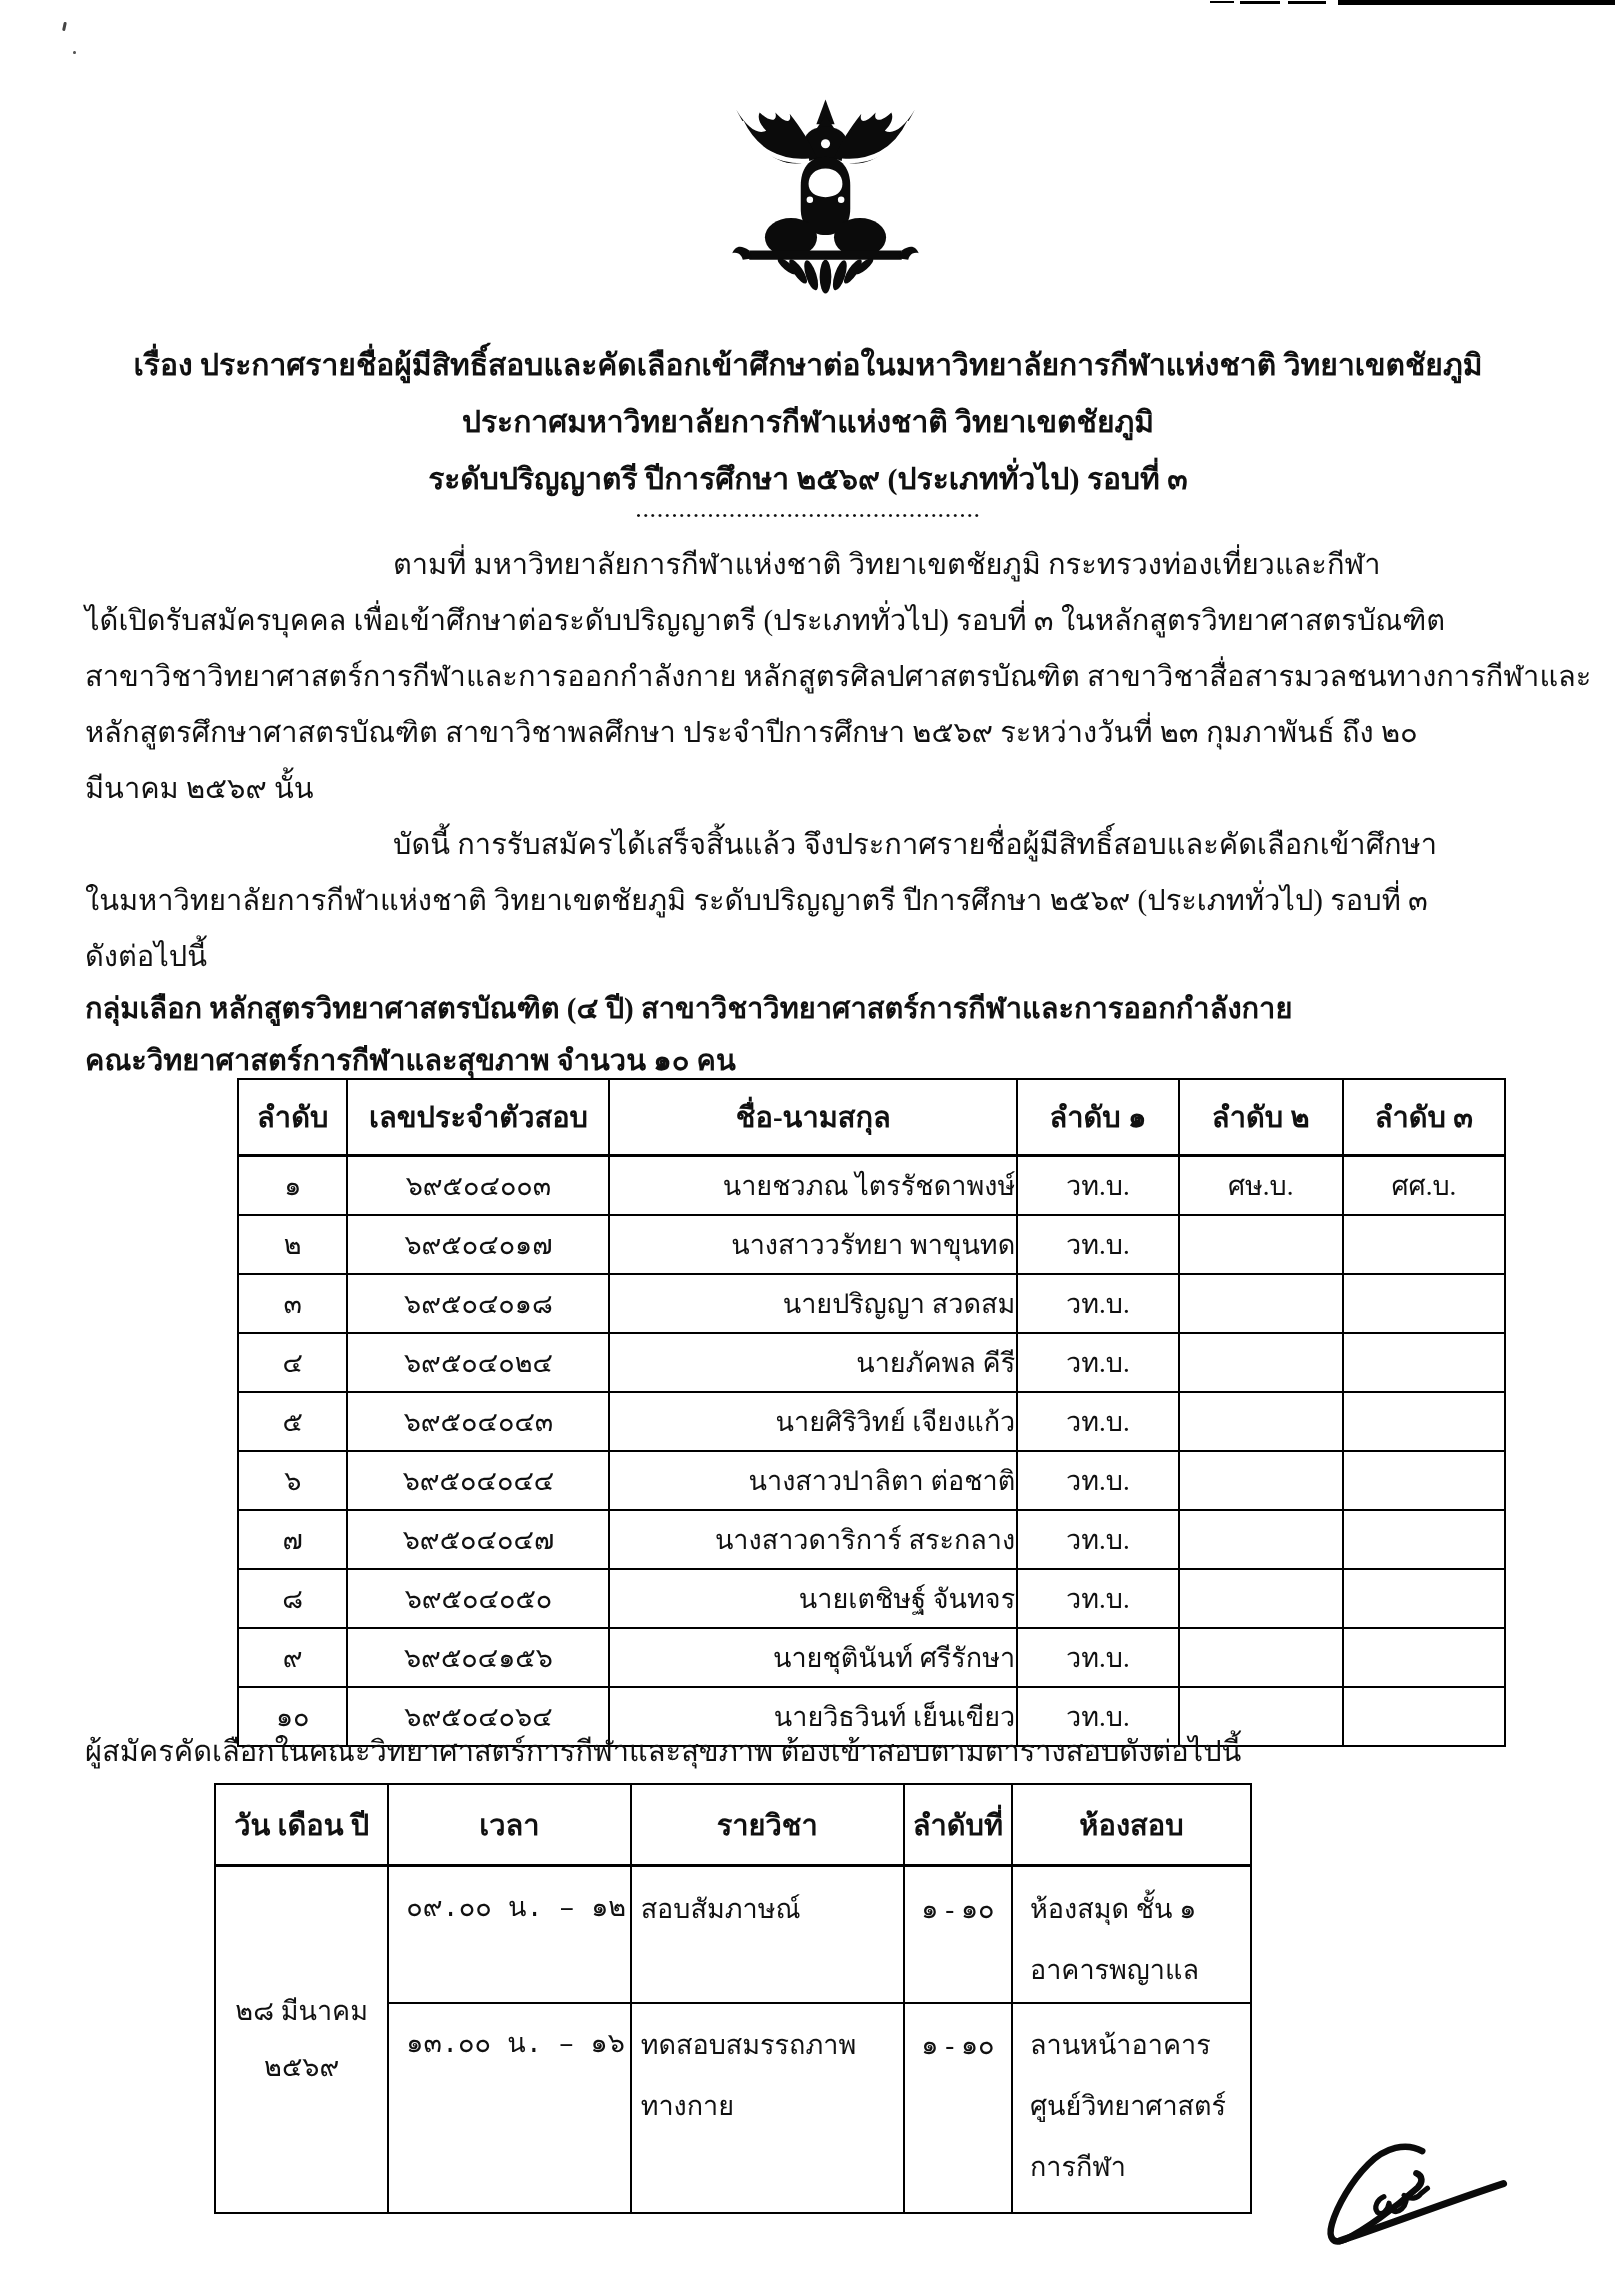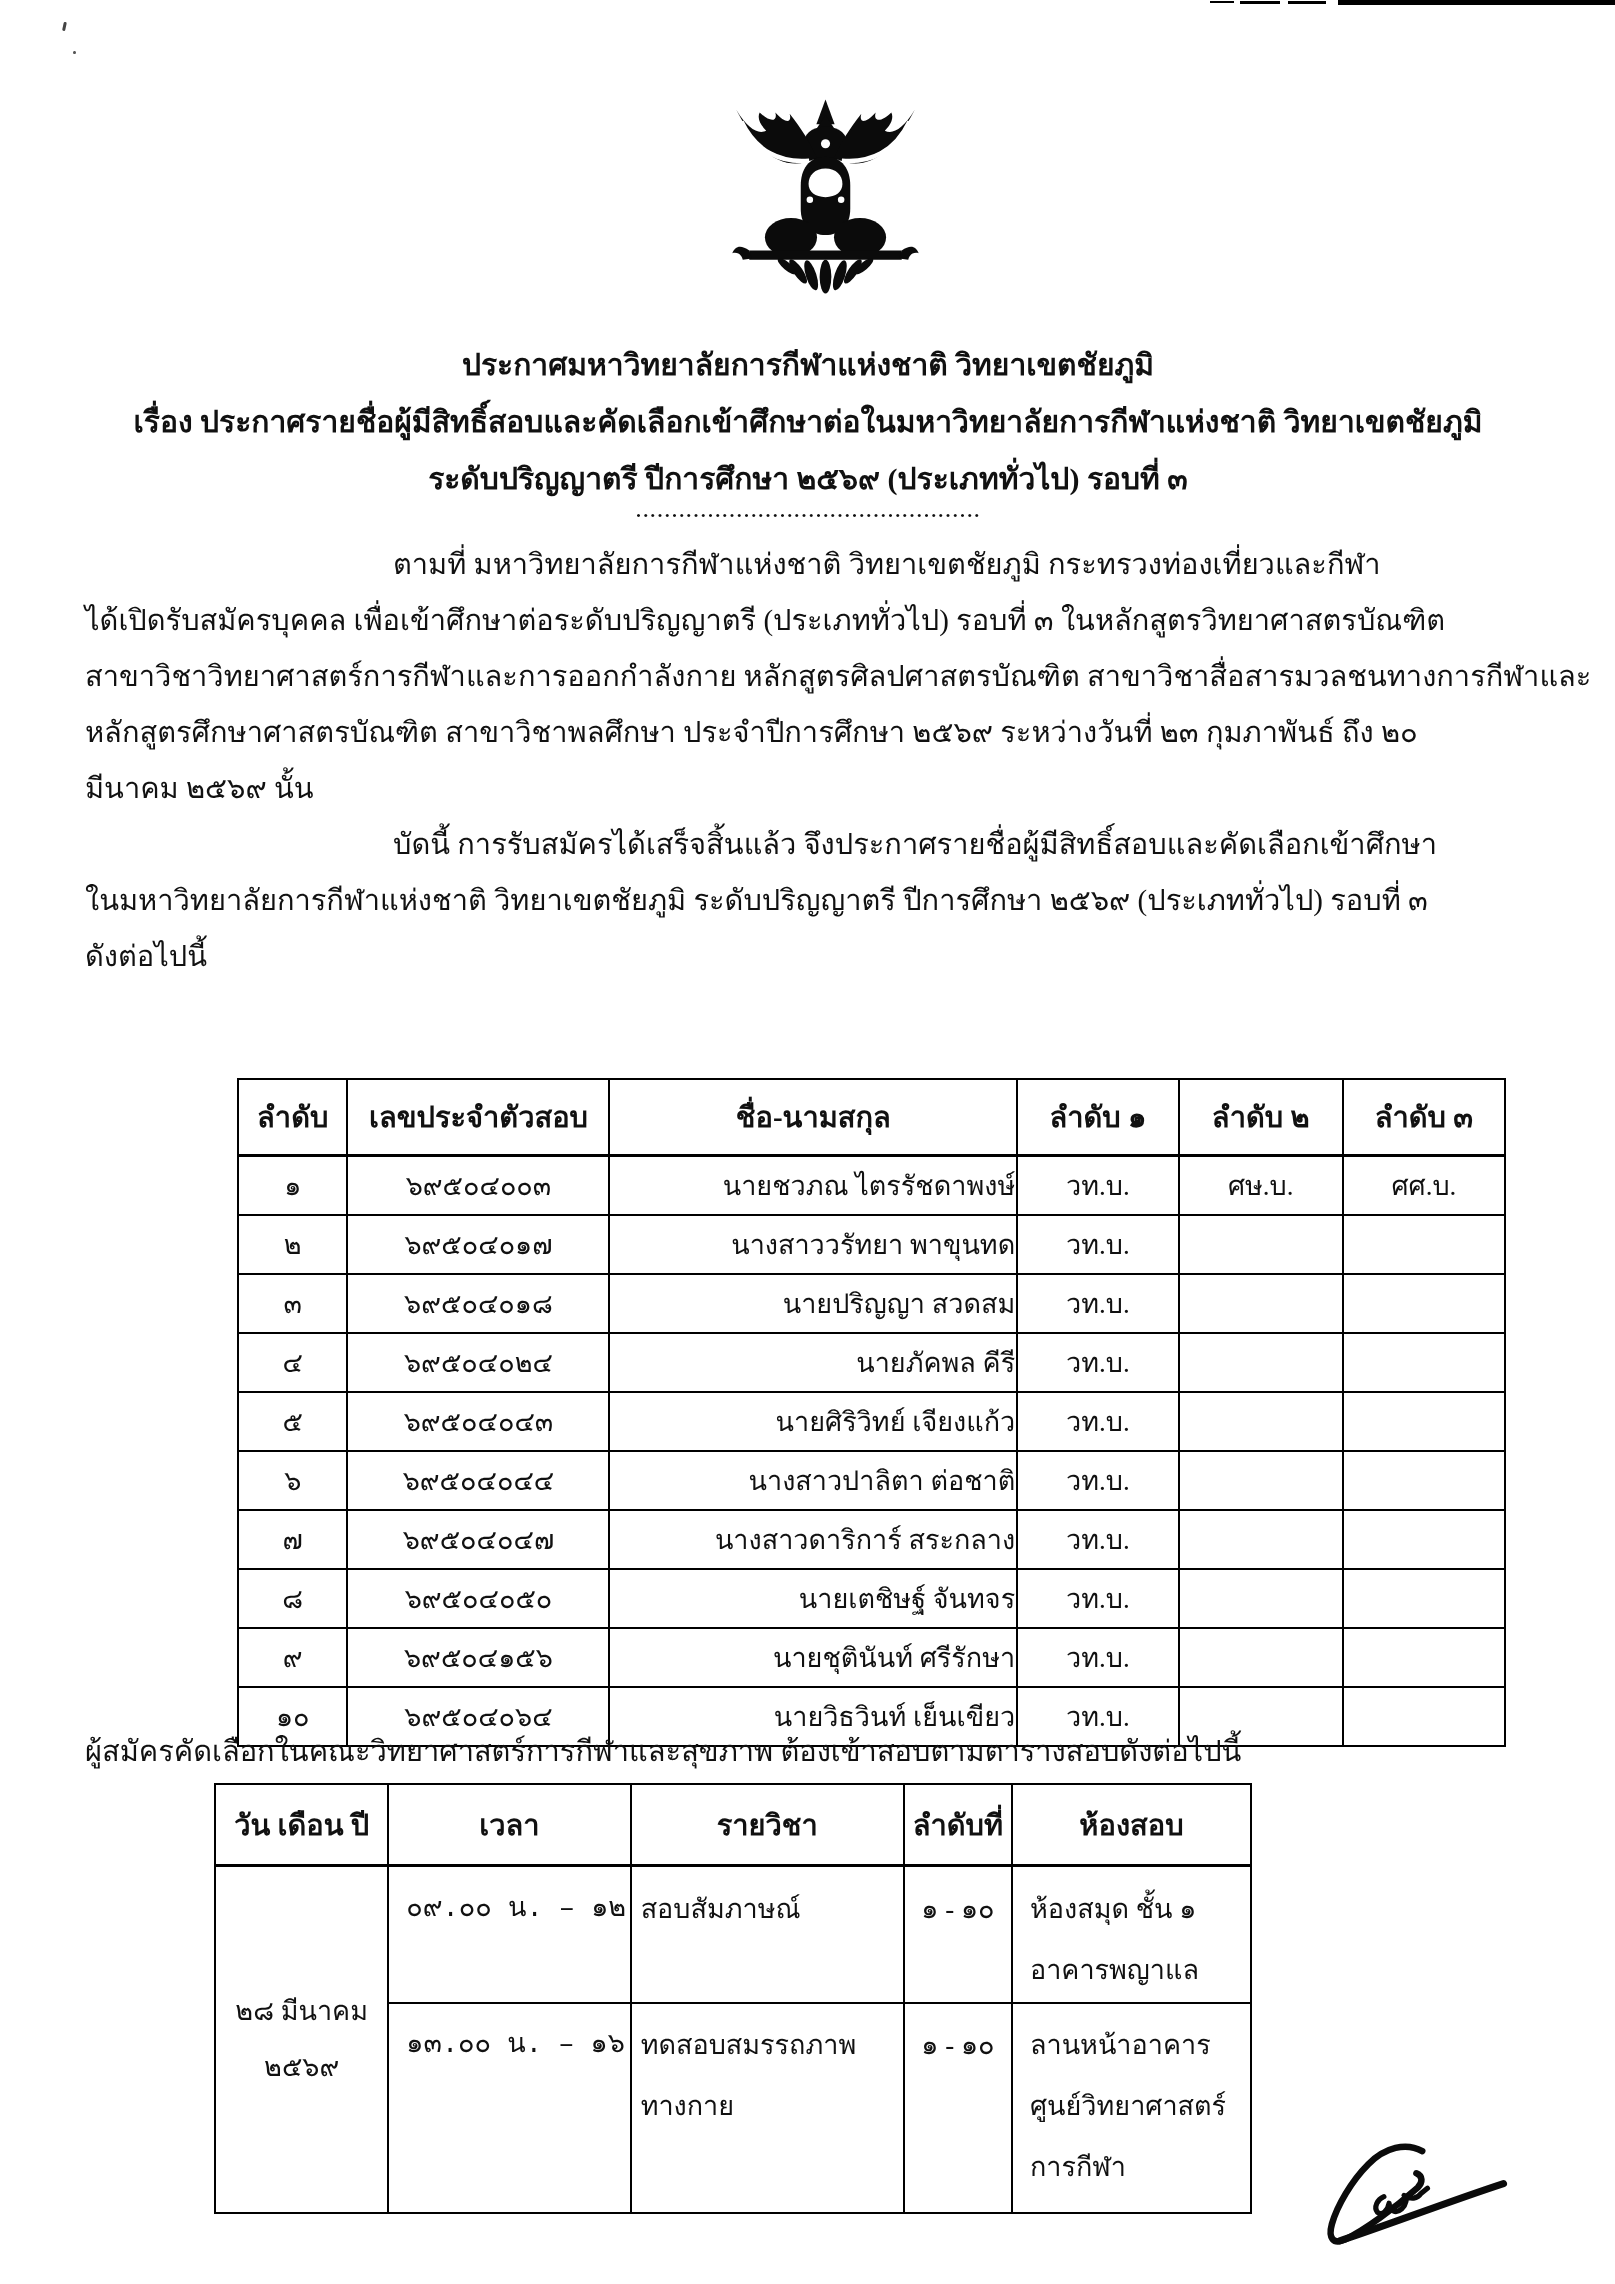--- a/index.html
+++ b/index.html
@@ -113,39 +113,43 @@
           <ellipse cx="123" cy="270" rx="7" ry="22" transform="rotate(-34 123 270)"></ellipse>
           <ellipse cx="207" cy="270" rx="7" ry="22" transform="rotate(34 207 270)"></ellipse>
           <ellipse cx="106" cy="262" rx="6" ry="18" transform="rotate(-50 106 262)"></ellipse>
           <ellipse cx="224" cy="262" rx="6" ry="18" transform="rotate(50 224 262)"></ellipse>
         </g>
       </g>
     </svg>
   </div>
 
   <div class="titleblock">
+    <div class="tline">เรื่อง  ประกาศรายชื่อผู้มีสิทธิ์สอบและคัดเลือกเข้าศึกษาต่อในมหาวิทยาลัยการกีฬาแห่งชาติ วิทยาเขตชัยภูมิ</div>
     <div class="tline">ประกาศมหาวิทยาลัยการกีฬาแห่งชาติ วิทยาเขตชัยภูมิ</div>
-    <div class="tline">เรื่อง  ประกาศรายชื่อผู้มีสิทธิ์สอบและคัดเลือกเข้าศึกษาต่อในมหาวิทยาลัยการกีฬาแห่งชาติ วิทยาเขตชัยภูมิ</div>
     <div class="tline">ระดับปริญญาตรี ปีการศึกษา ๒๕๖๙ (ประเภททั่วไป) รอบที่ ๓</div>
   </div>
   <div class="dots">................................................</div>
 
   <div class="para p1">
       <div class="pline indent">ตามที่ มหาวิทยาลัยการกีฬาแห่งชาติ วิทยาเขตชัยภูมิ กระทรวงท่องเที่ยวและกีฬา</div>
       <div class="pline">ได้เปิดรับสมัครบุคคล เพื่อเข้าศึกษาต่อระดับปริญญาตรี (ประเภททั่วไป) รอบที่ ๓ ในหลักสูตรวิทยาศาสตรบัณฑิต</div>
       <div class="pline">สาขาวิชาวิทยาศาสตร์การกีฬาและการออกกำลังกาย หลักสูตรศิลปศาสตรบัณฑิต สาขาวิชาสื่อสารมวลชนทางการกีฬาและ</div>
       <div class="pline">หลักสูตรศึกษาศาสตรบัณฑิต สาขาวิชาพลศึกษา ประจำปีการศึกษา ๒๕๖๙ ระหว่างวันที่ ๒๓ กุมภาพันธ์ ถึง ๒๐</div>
       <div class="pline">มีนาคม ๒๕๖๙ นั้น</div>
     </div>
   <div class="para p2">
       <div class="pline indent">บัดนี้ การรับสมัครได้เสร็จสิ้นแล้ว จึงประกาศรายชื่อผู้มีสิทธิ์สอบและคัดเลือกเข้าศึกษา</div>
       <div class="pline">ในมหาวิทยาลัยการกีฬาแห่งชาติ วิทยาเขตชัยภูมิ ระดับปริญญาตรี ปีการศึกษา ๒๕๖๙ (ประเภททั่วไป) รอบที่ ๓</div>
       <div class="pline">ดังต่อไปนี้</div>
     </div>
 
+  <div class="sec-heading">
+    <div class="hline">กลุ่มเลือก หลักสูตรวิทยาศาสตรบัณฑิต (๔ ปี) สาขาวิชาวิทยาศาสตร์การกีฬาและการออกกำลังกาย</div>
+    <div class="hline">คณะวิทยาศาสตร์การกีฬาและสุขภาพ จำนวน ๑๐ คน</div>
+  </div>
 
   <table class="t1">
     <colgroup>
       <col class="w0">
         <col class="w1">
         <col class="w2">
         <col class="w3">
         <col class="w4">
         <col class="w5">
     </colgroup>

